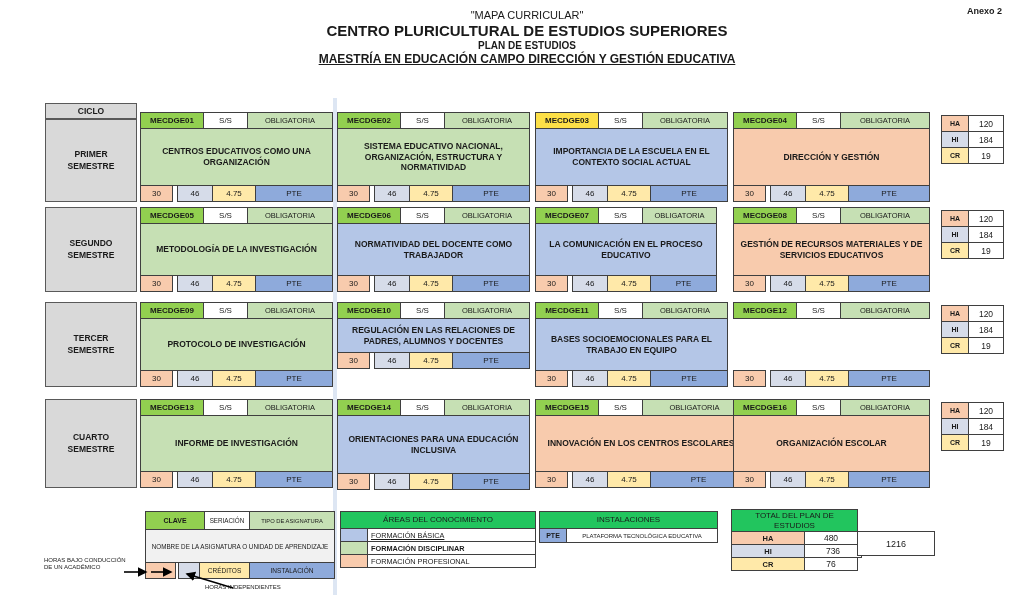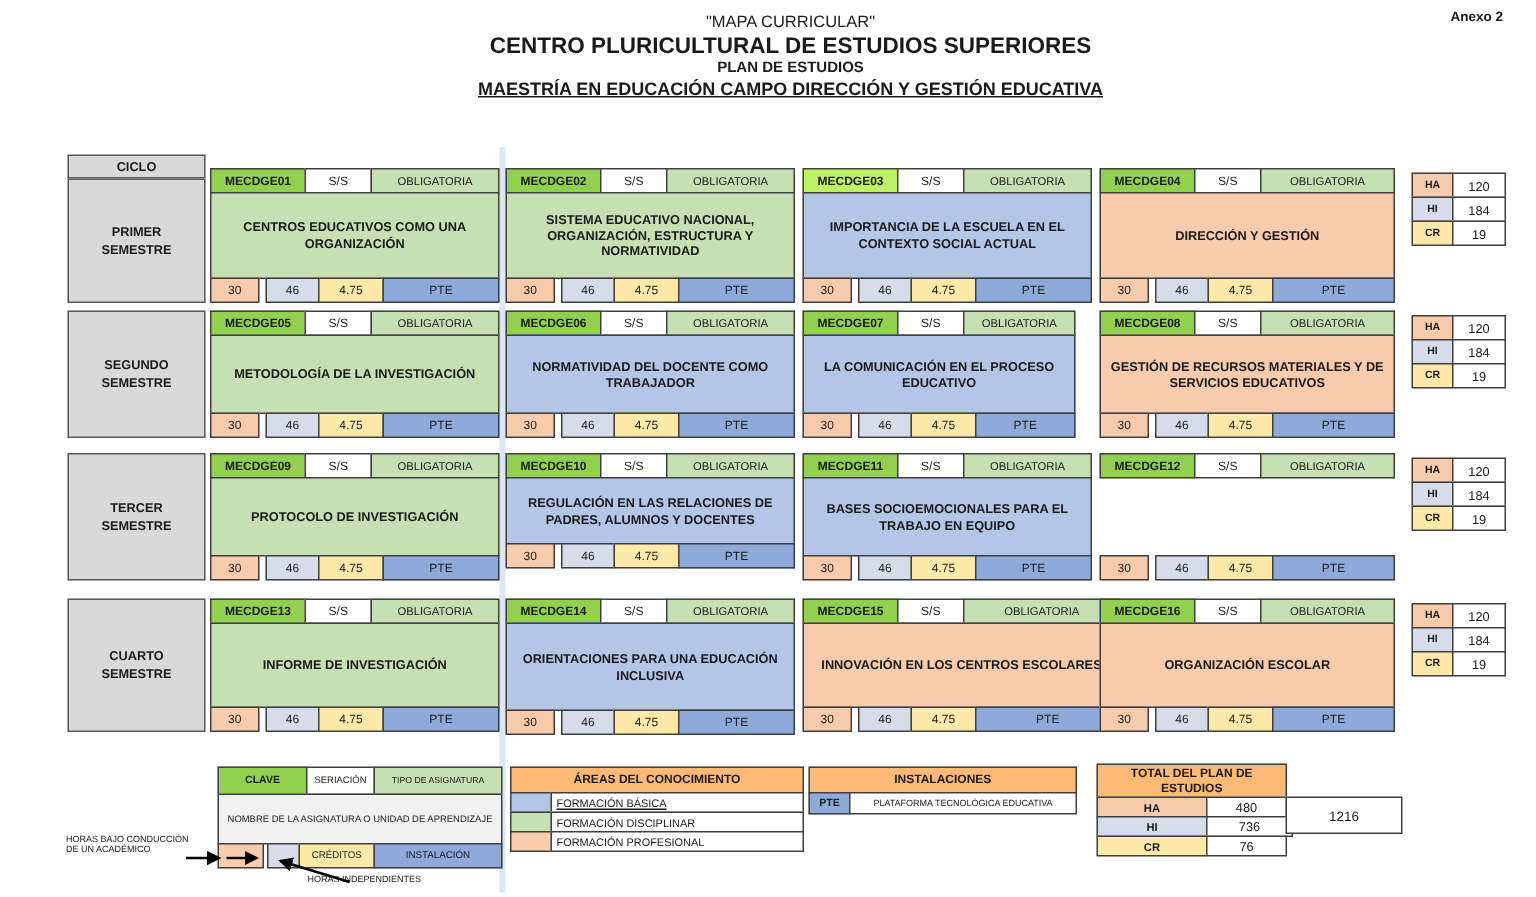--- a/index.html
+++ b/index.html
@@ -37,21 +37,21 @@
   .f30{width:33px;} .fgap{width:4px;border:none !important;} .f46{width:36px;}
   .f475{width:44px;margin-left:-1px;} .fpte{flex:1;margin-left:-1px;}
   .m-row{position:absolute;left:941px;width:63px;height:17px;display:flex;z-index:1;}
   .m-row>div{box-sizing:border-box;border:1px solid #3f3f3f;display:flex;
              align-items:center;justify-content:center;}
   .m-lab{width:28px;font-weight:bold;font-size:7px;}
   .m-val{flex:1;margin-left:-1px;background:#fff;font-size:8.5px;}
   
   .lg{font-size:6.5px;}
   .ann{position:absolute;font-size:6px;line-height:7px;white-space:pre-line;}
-  .areas-hd,.inst-hd,.tot-hd{font-weight:bold;font-size:8px;background:#fdba74;line-height:1.15;}
+  .areas-hd,.inst-hd,.tot-hd{font-weight:normal;font-size:8px;background:#22c55e;line-height:1.15;}
   .sw{position:absolute;box-sizing:border-box;border:1px solid #3f3f3f;}
   svg.overlay{position:absolute;left:0;top:0;z-index:3;pointer-events:none;}
 </style>
 </head>
 <body>
 
 <div class="page">
 
   <div class="stripe"></div>
 
@@ -94,21 +94,21 @@
           <div class="c-foot">
             <div class="f30" style="background: rgb(248, 203, 173);">30</div>
             <div class="fgap"></div>
             <div class="f46" style="background: rgb(214, 220, 233);">46</div>
             <div class="f475" style="background: rgb(255, 233, 169);">4.75</div>
             <div class="fpte" style="background: rgb(142, 170, 219);">PTE</div>
           </div>
         </div>
         <div class="card" style="left: 535px; width: 193px; height: 90px;">
           <div class="c-head">
-            <div class="c-code" style="background: #bef264;">MECDGE03</div>
+            <div class="c-code" style="background: #fde047;">MECDGE03</div>
             <div class="c-ser">S/S</div>
             <div class="c-type" style="background: rgb(198, 224, 180);">OBLIGATORIA</div>
           </div>
           <div class="c-name" style="bottom: 16px; background: rgb(180, 198, 231);">IMPORTANCIA DE LA ESCUELA EN EL CONTEXTO SOCIAL ACTUAL</div>
           <div class="c-foot">
             <div class="f30" style="background: rgb(248, 203, 173);">30</div>
             <div class="fgap"></div>
             <div class="f46" style="background: rgb(214, 220, 233);">46</div>
             <div class="f475" style="background: rgb(255, 233, 169);">4.75</div>
             <div class="fpte" style="background: rgb(142, 170, 219);">PTE</div>
@@ -227,21 +227,21 @@
           </div>
           <div class="c-name" style="bottom: 16px; background: rgb(198, 224, 180);">PROTOCOLO DE INVESTIGACIÓN</div>
           <div class="c-foot">
             <div class="f30" style="background: rgb(248, 203, 173);">30</div>
             <div class="fgap"></div>
             <div class="f46" style="background: rgb(214, 220, 233);">46</div>
             <div class="f475" style="background: rgb(255, 233, 169);">4.75</div>
             <div class="fpte" style="background: rgb(142, 170, 219);">PTE</div>
           </div>
         </div>
-        <div class="card" style="left: 337px; width: 193px; height: 77px;">
+        <div class="card" style="left: 337px; width: 193px; height: 67px;">
           <div class="c-head">
             <div class="c-code" style="background: rgb(146, 208, 80);">MECDGE10</div>
             <div class="c-ser">S/S</div>
             <div class="c-type" style="background: rgb(198, 224, 180);">OBLIGATORIA</div>
           </div>
           <div class="c-name" style="bottom: 16px; background: rgb(180, 198, 231);">REGULACIÓN EN LAS RELACIONES DE PADRES, ALUMNOS Y DOCENTES</div>
           <div class="c-foot">
             <div class="f30" style="background: rgb(248, 203, 173);">30</div>
             <div class="fgap"></div>
             <div class="f46" style="background: rgb(214, 220, 233);">46</div>
@@ -378,21 +378,21 @@
   <div class="cell lg" style="left:249px;top:562px;width:86px;height:17px;background:#8EAADB;font-size:6.5px;">INSTALACIÓN</div>
   <div class="ann" style="left:44px;top:557px;width:95px;">HORAS BAJO CONDUCCIÓN
 DE UN ACADÉMICO</div>
   <div class="ann" style="left:205px;top:584px;width:120px;">HORAS INDEPENDIENTES</div>
 
   <div class="cell areas-hd" style="left:340px;top:511px;width:196px;height:18px;">ÁREAS DEL CONOCIMIENTO</div>
   <div id="areas-rows">
       <div class="sw" style="left: 340px; top: 528px; width: 28px; height: 14px; background: rgb(180, 198, 231);"></div>
       <div class="cell" style="left: 367px; top: 528px; width: 169px; height: 14px; background: rgb(255, 255, 255); font-size: 7.3px; justify-content: flex-start; padding-left: 3px; text-decoration: underline;">FORMACIÓN BÁSICA</div>
       <div class="sw" style="left: 340px; top: 541px; width: 28px; height: 14px; background: rgb(198, 224, 180);"></div>
-      <div class="cell" style="left: 367px; top: 541px; width: 169px; height: 14px; background: rgb(255, 255, 255); font-size: 7.3px; justify-content: flex-start; padding-left: 3px;">FORMACIÓN DISCIPLINAR</div>
+      <div class="cell" style="left: 367px; top: 541px; width: 169px; height: 14px; background: rgb(255, 255, 255); font-size: 7.3px; justify-content: flex-start; padding-left: 3px; font-weight: bold;">FORMACIÓN DISCIPLINAR</div>
       <div class="sw" style="left: 340px; top: 554px; width: 28px; height: 14px; background: rgb(248, 203, 173);"></div>
       <div class="cell" style="left: 367px; top: 554px; width: 169px; height: 14px; background: rgb(255, 255, 255); font-size: 7.3px; justify-content: flex-start; padding-left: 3px;">FORMACIÓN PROFESIONAL</div>
     </div>
 
   <div class="cell inst-hd" style="left:539px;top:511px;width:179px;height:18px;">INSTALACIONES</div>
   <div class="cell" style="left:539px;top:528px;width:28px;height:15px;background:#8EAADB;font-weight:bold;font-size:7px;">PTE</div>
   <div class="cell" style="left:566px;top:528px;width:152px;height:15px;background:#fff;font-size:6px;">PLATAFORMA TECNOLÓGICA EDUCATIVA</div>
 
   <div class="cell tot-hd" style="left:731px;top:509px;width:127px;height:23px;padding:0 14px;">TOTAL DEL PLAN DE ESTUDIOS</div>
   <div id="total-rows">

